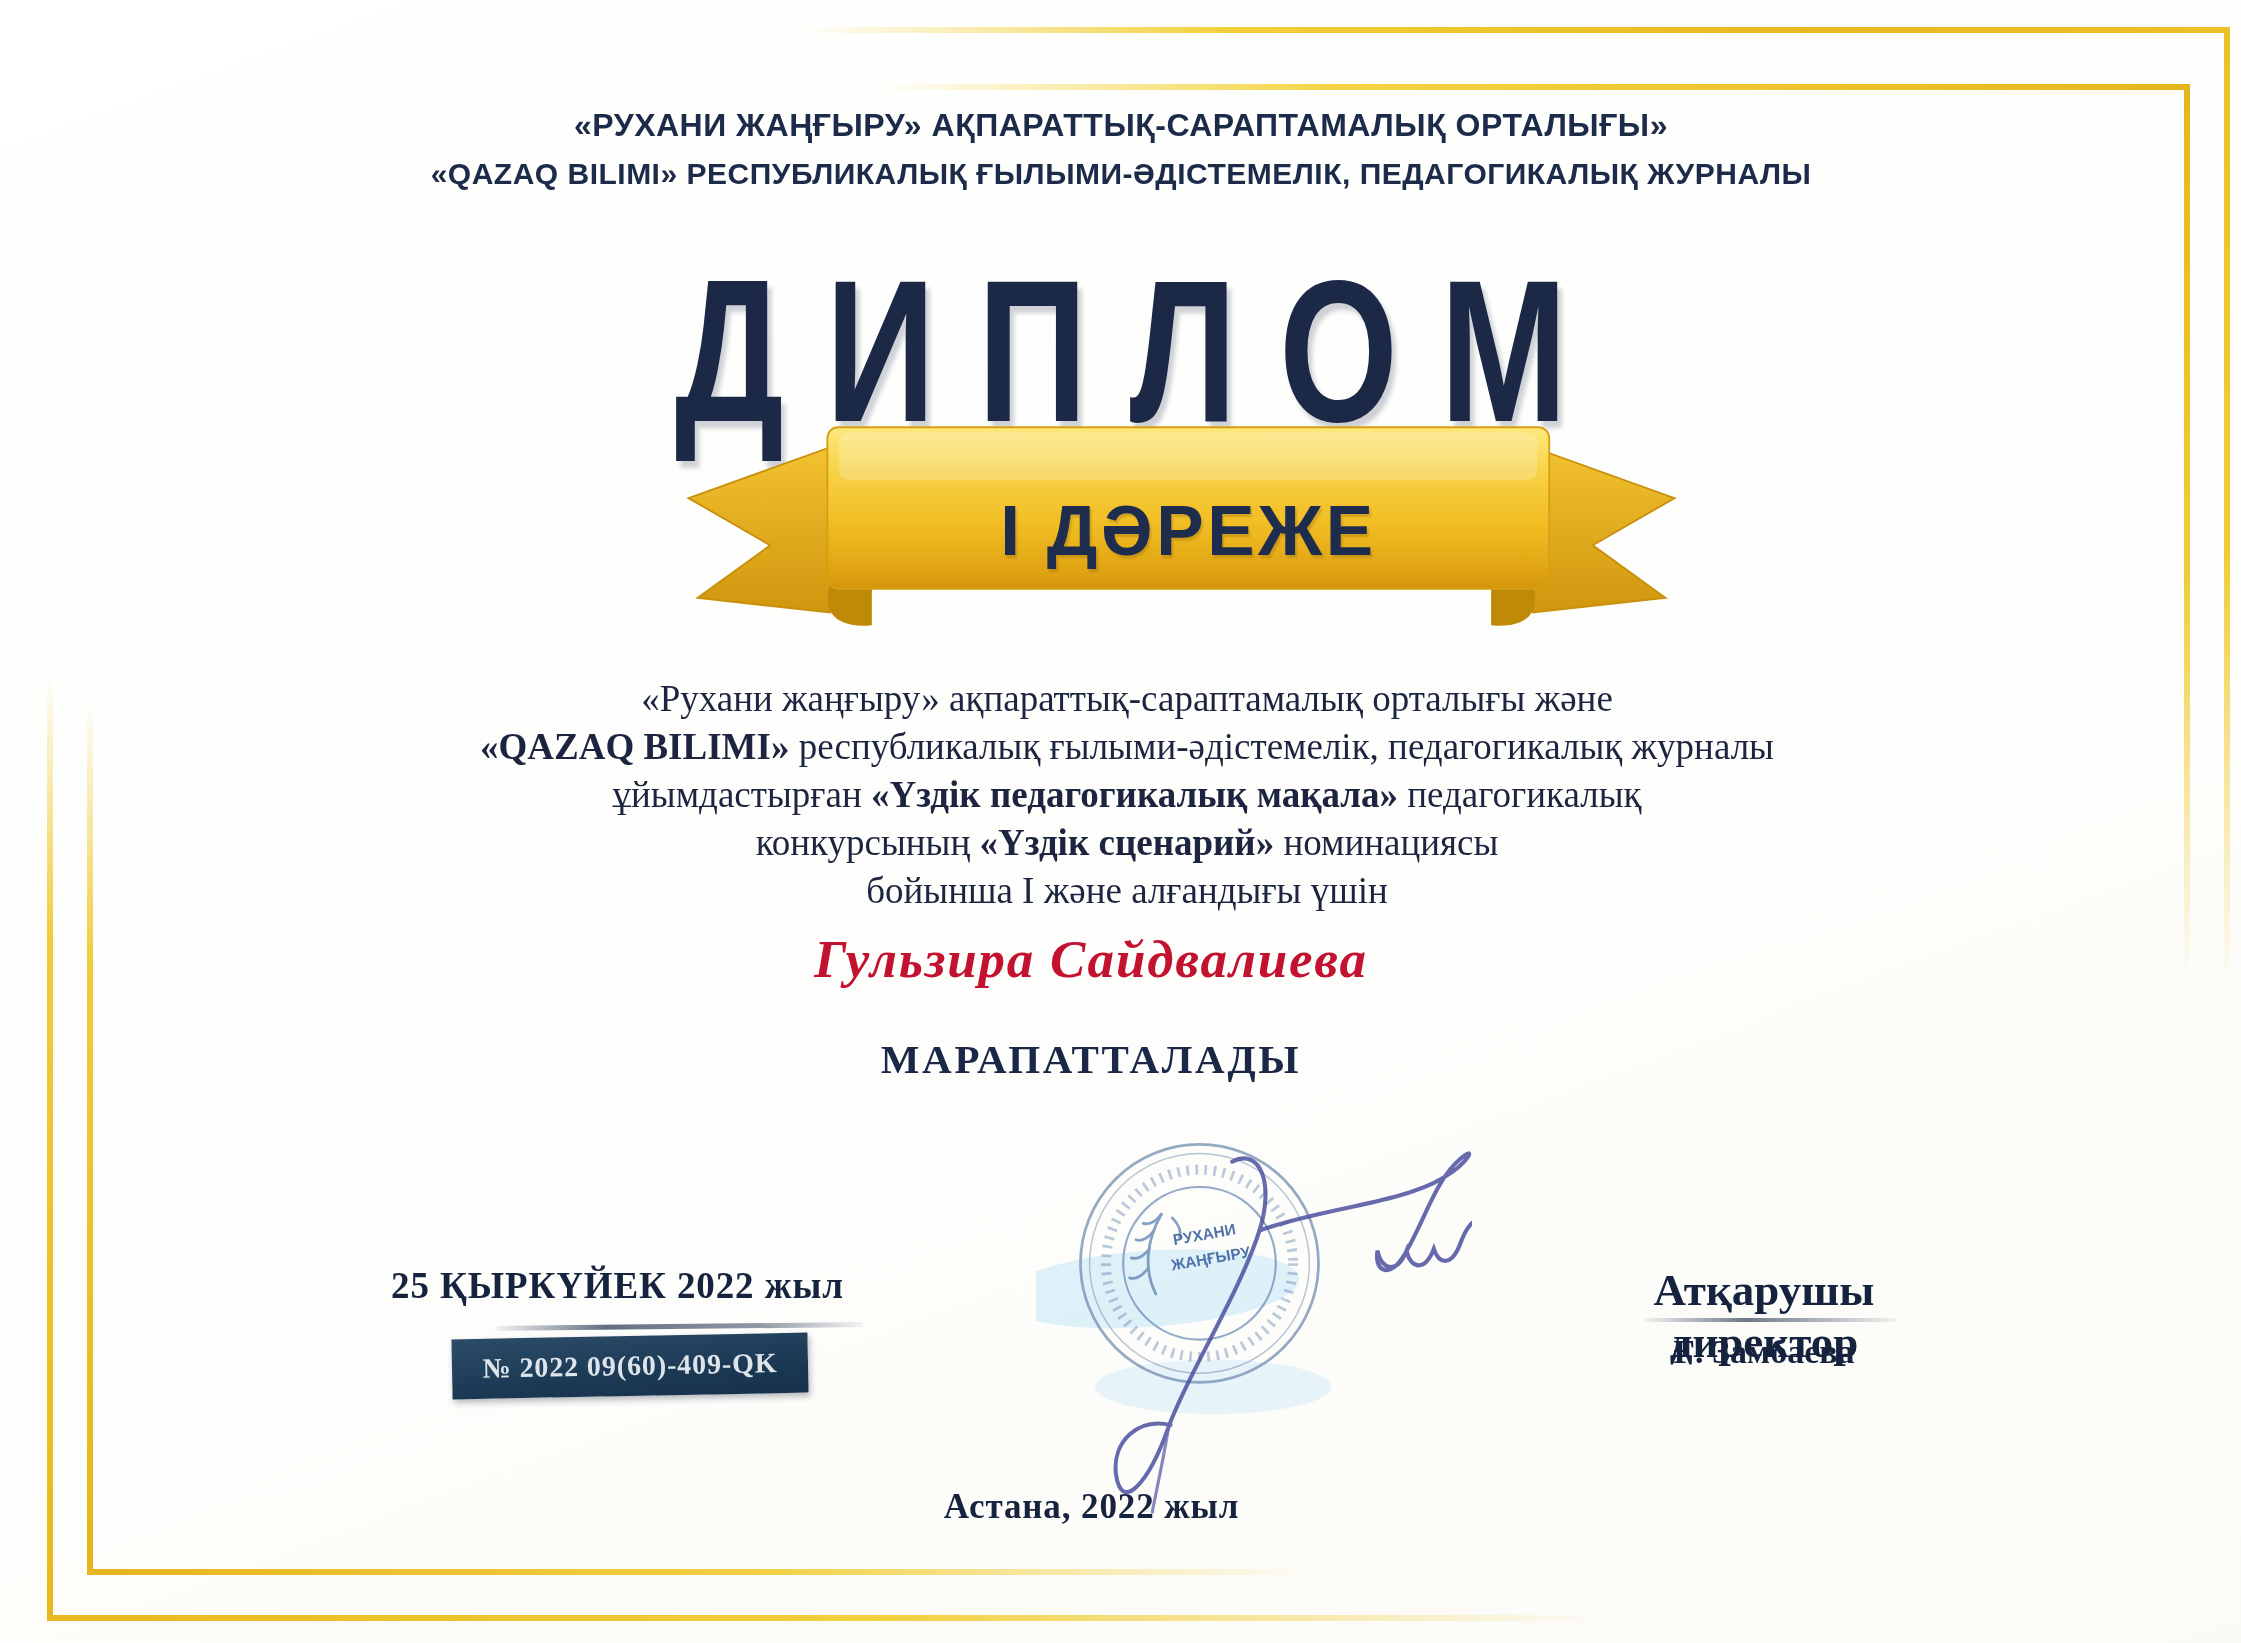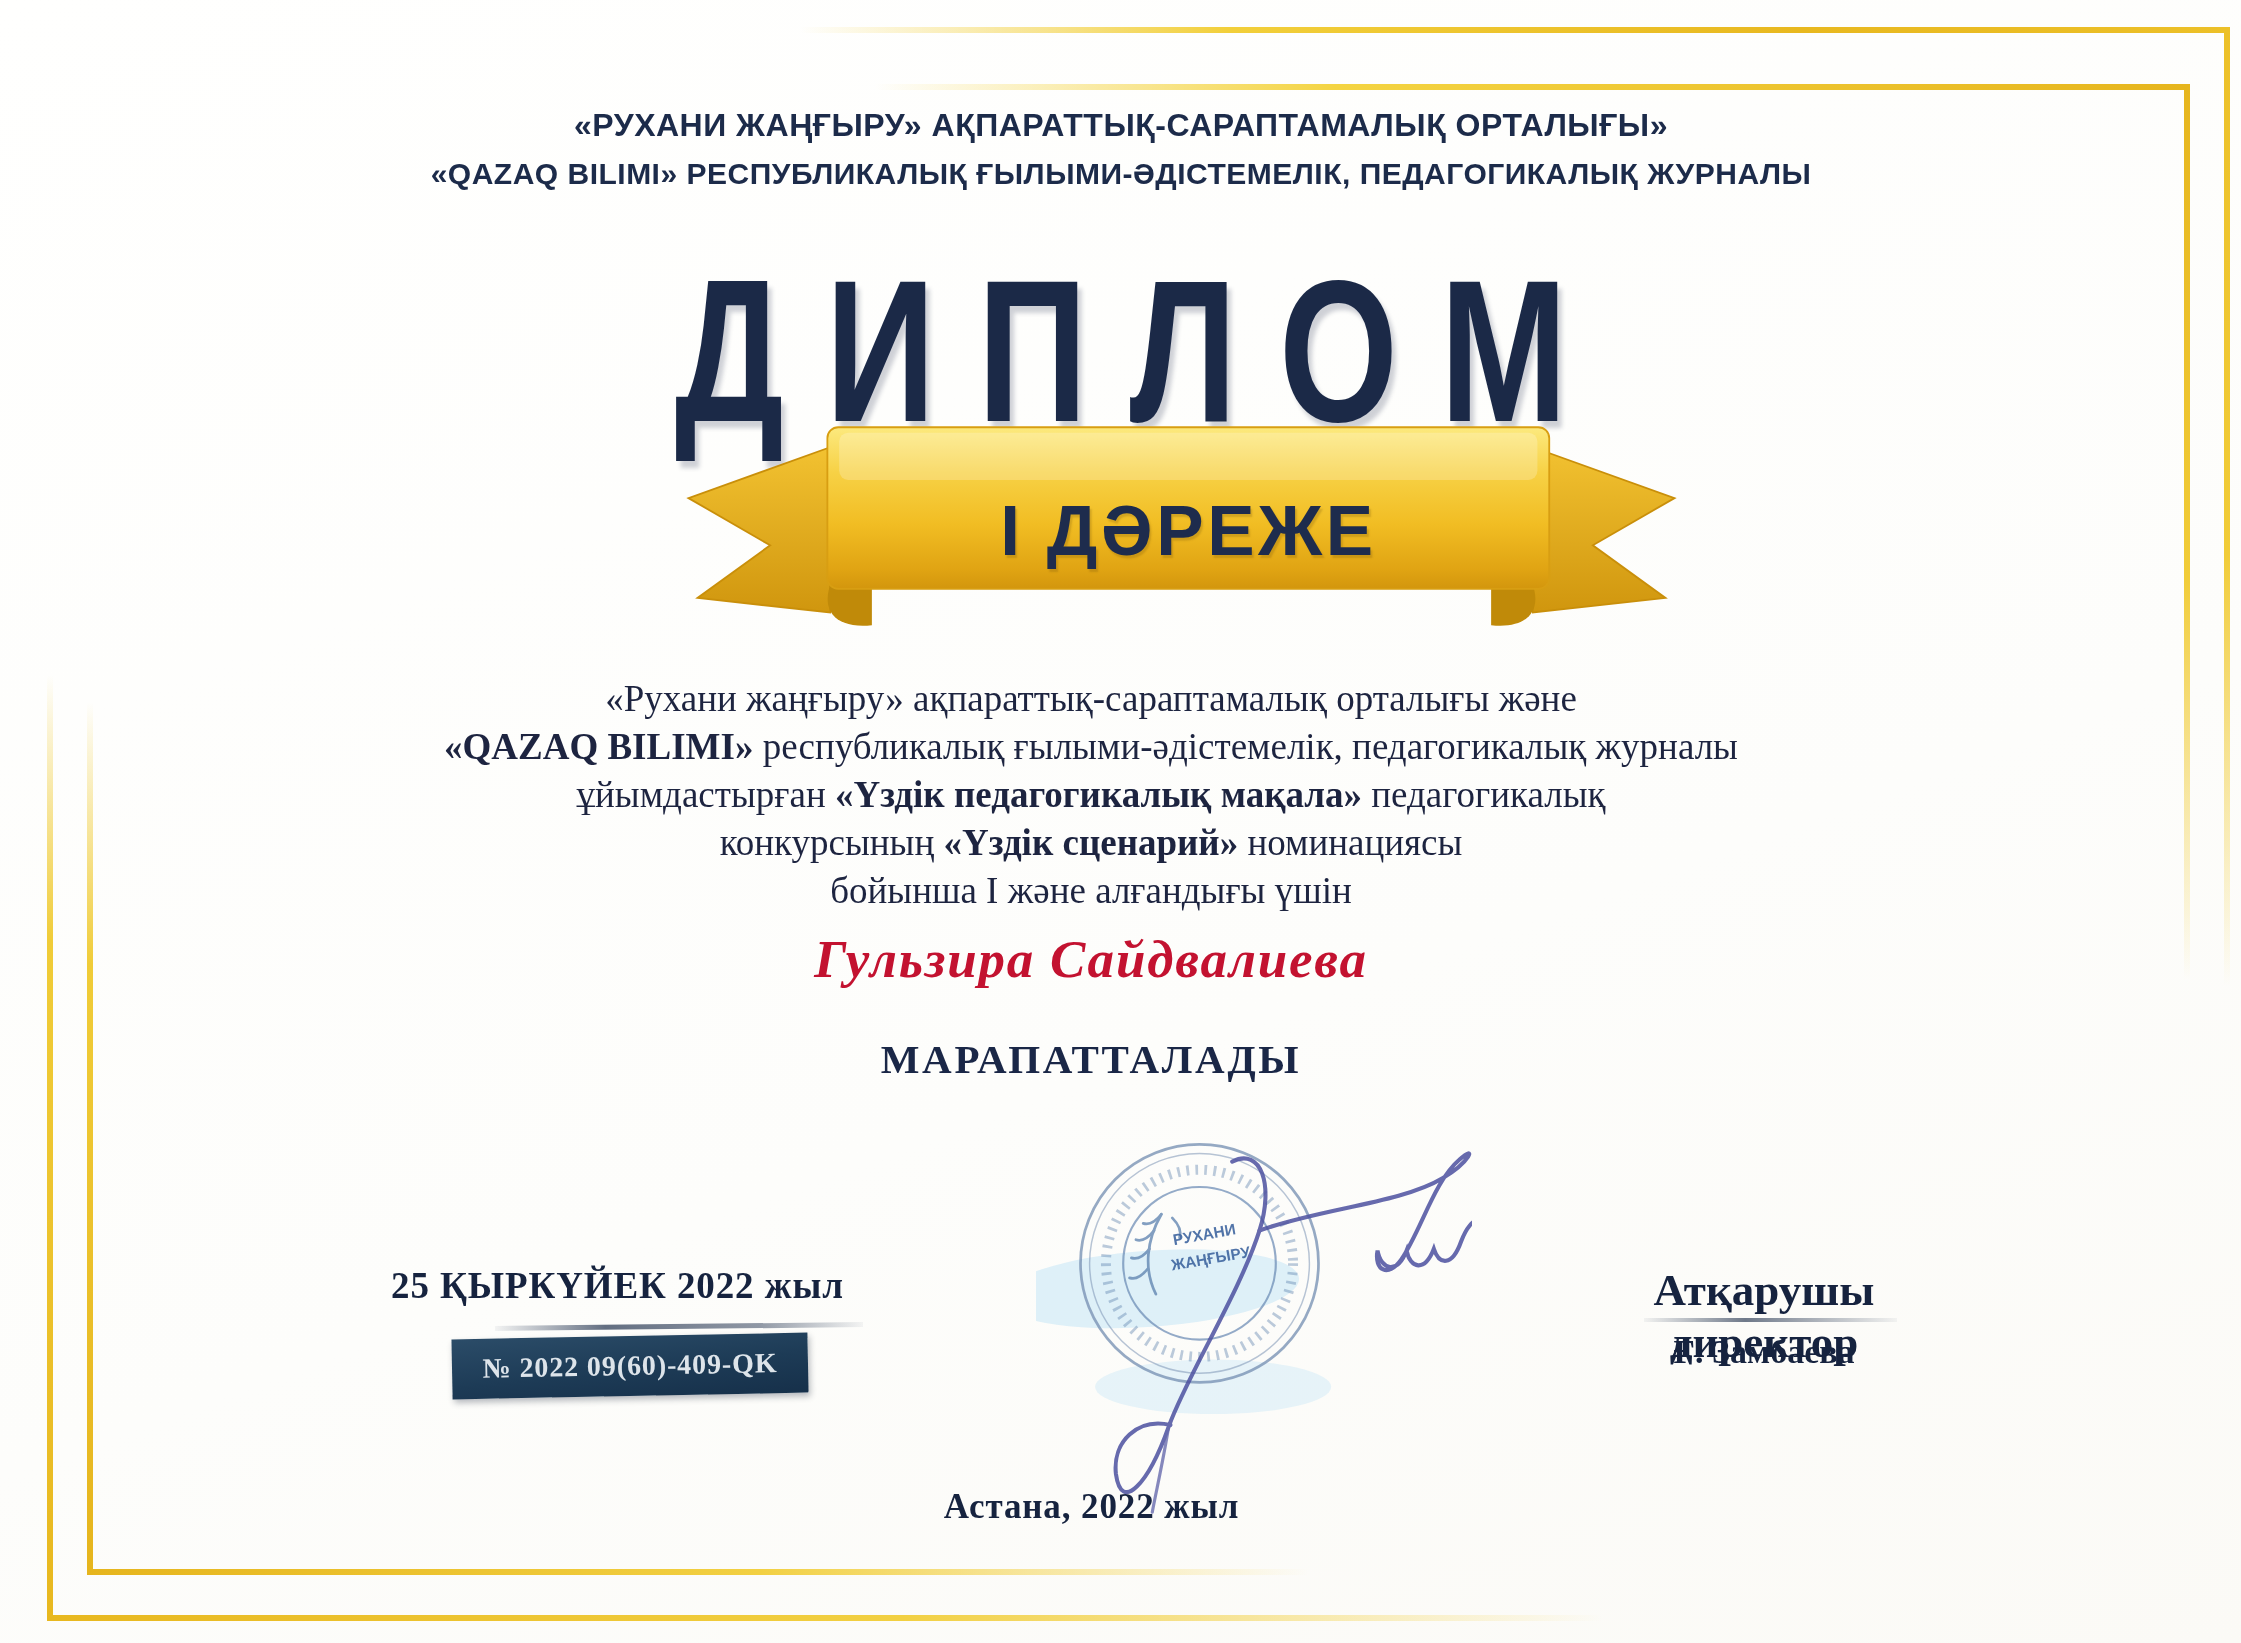--- a/index.html
+++ b/index.html
@@ -42,21 +42,21 @@
 
   
   .ribbon-svg{position:absolute;left:677px;top:420px;}
   .ribbon-label{position:absolute;left:827px;top:427px;width:723px;height:206px;
     display:flex;align-items:center;justify-content:center;
     font-family:"Liberation Sans",sans-serif;font-weight:bold;font-size:71px;
     letter-spacing:3.6px;color:#1e2c4d;text-shadow:1.8px 2.7px 1.8px rgba(120,85,10,.25);}
 
   
   .body-text{position:absolute;top:675px;left:0;width:2182px;text-align:center;
-    font-size:37px;line-height:48px;color:#1d2440;}
+    font-size:37px;line-height:48px;color:#1d2440;padding-left:36px;}
   .body-text b{font-weight:bold;}
 
   .recipient{position:absolute;top:929px;left:0;width:2182px;text-align:center;
     font-size:53px;font-weight:bold;font-style:italic;color:#c31230;
     letter-spacing:1.8px;}
 
   .award{position:absolute;top:1035px;left:0;width:2182px;text-align:center;
     font-size:41px;font-weight:bold;letter-spacing:2.7px;color:#1a2747;}
 
   

